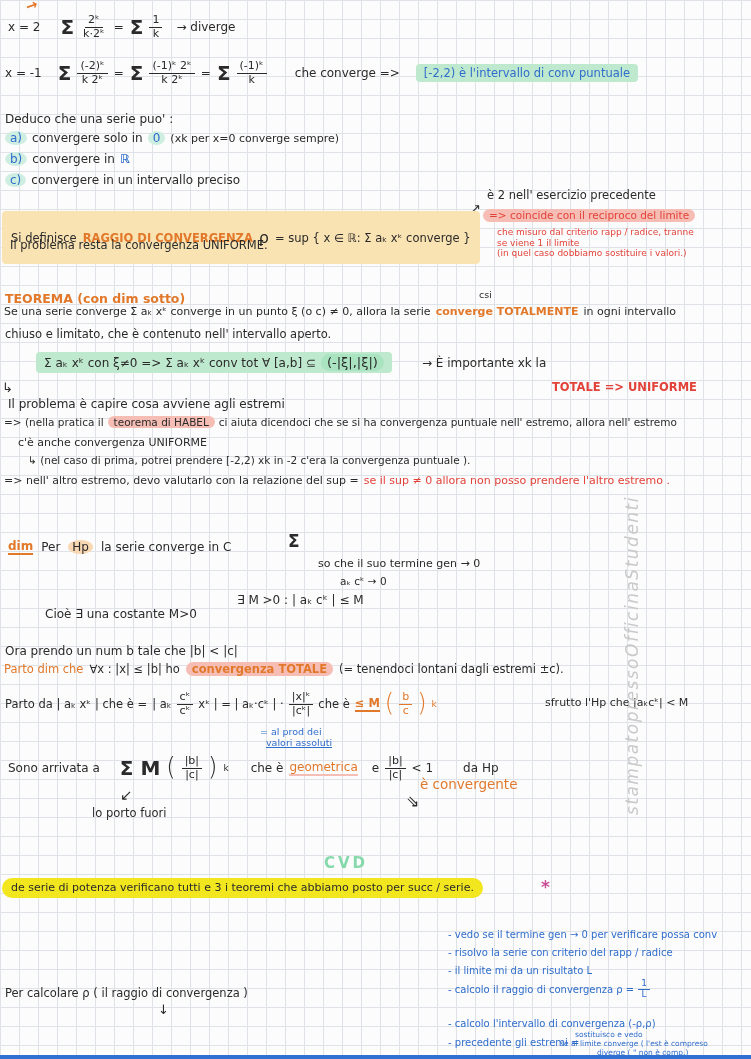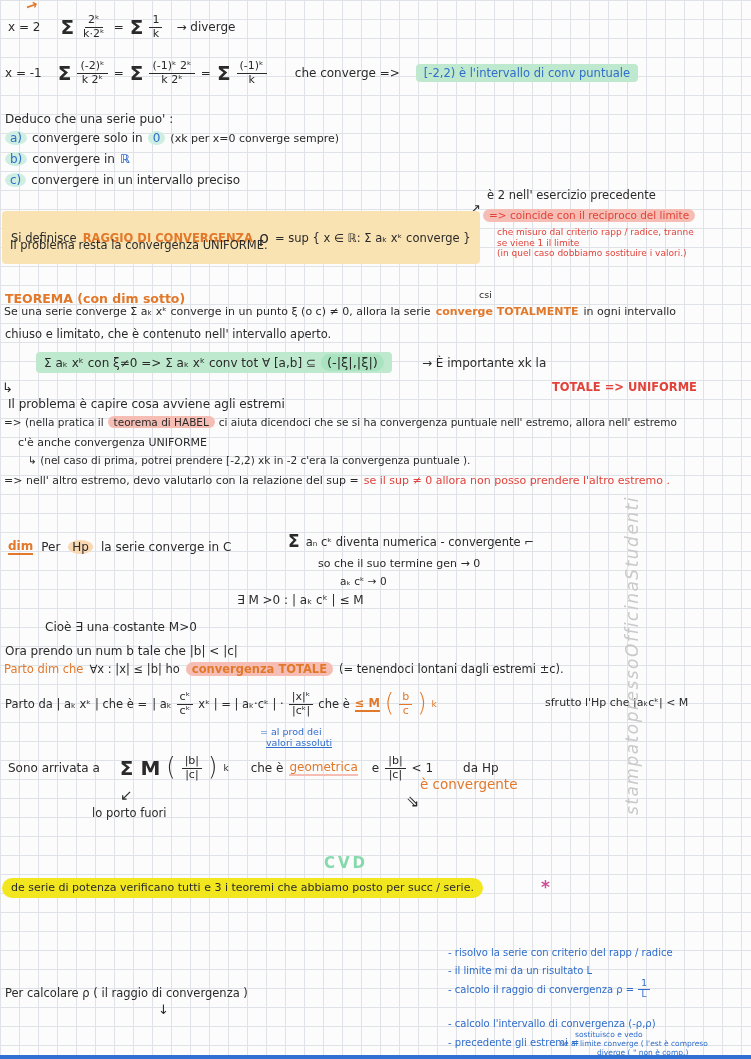--- a/index.html
+++ b/index.html
@@ -150,26 +150,25 @@
   </div>
 
   <div class="row" style="left:8px;top:539px;gap:8px">
     <span class="orange b underl">dim</span>
     <span class="s">Per</span>
     <span class="circ-peach">Hp</span>
     <span class="s">la serie converge in C</span>
   </div>
   <div class="row" style="left:288px;top:533px;gap:6px">
     <span class="sigma" style="font-size:17px">Σ</span>
-    <span class="s" style="font-size:11.5px">aₙ cᵏ  diventa  numerica - convergente ⌐</span>
   </div>
   <div class="t" style="left:318px;top:557px;font-size:11px">so che il suo termine gen → 0</div>
   <div class="t" style="left:340px;top:575px;font-size:10.5px">aₖ cᵏ → 0</div>
 
-  <div class="t" style="left:45px;top:620px">Cioè ∃ una costante M&gt;0</div>
+  <div class="t" style="left:45px;top:607px">Cioè ∃ una costante M&gt;0</div>
   <div class="t" style="left:237px;top:593px">∃ M &gt;0 : | aₖ cᵏ | ≤ M</div>
 
   <div class="t" style="left:5px;top:644px">Ora prendo un num  b  tale che  |b| &lt; |c|</div>
   <div class="row" style="left:4px;top:662px;gap:6px;font-size:11.5px">
     <span class="orange">Parto dim che</span>
     <span class="s">∀x : |x| ≤ |b|  ho</span>
     <span class="hl-pink orange b">convergenza TOTALE</span>
     <span class="s">(= tenendoci lontani dagli estremi ±c).</span>
   </div>
 
@@ -222,20 +221,21 @@
   <div class="t" style="left:120px;top:786px;font-size:15px">↙</div>
   <div class="t" style="left:92px;top:806px;font-size:11.5px">lo porto fuori</div>
   <div class="t" style="left:406px;top:792px;font-size:16px">⇘</div>
   <div class="t orange" style="left:420px;top:776px;font-size:13.5px">è  convergente</div>
 
   <div class="t greentxt b" style="left:324px;top:854px;font-size:15px;letter-spacing:3px">CVD</div>
 
   <div class="t hl-yellow" style="left:2px;top:878px;font-size:11px">de serie di potenza verificano tutti e 3 i teoremi che abbiamo posto per succ / serie.</div>
   <div class="t magenta b" style="left:541px;top:877px;font-size:17px">*</div>
 
+  <div class="t blue" style="left:448px;top:929px;font-size:10px">- vedo se il termine gen → 0   per verificare possa conv</div>
   <div class="t blue" style="left:448px;top:947px;font-size:10px">- risolvo la serie con criterio del rapp / radice</div>
   <div class="t blue" style="left:448px;top:965px;font-size:10px">- il limite mi da un risultato L</div>
   <div class="row blue" style="left:448px;top:979px;gap:4px;font-size:10px">
     <span class="s">- calcolo il raggio di convergenza  ρ =</span>
     <span class="frac" style="font-size:9px">
       <span class="fn">1</span>
       <span class="fd">L</span>
     </span>
   </div>
   <div class="t blue" style="left:448px;top:1018px;font-size:10px">- calcolo l'intervallo di convergenza (-ρ,ρ)</div>

